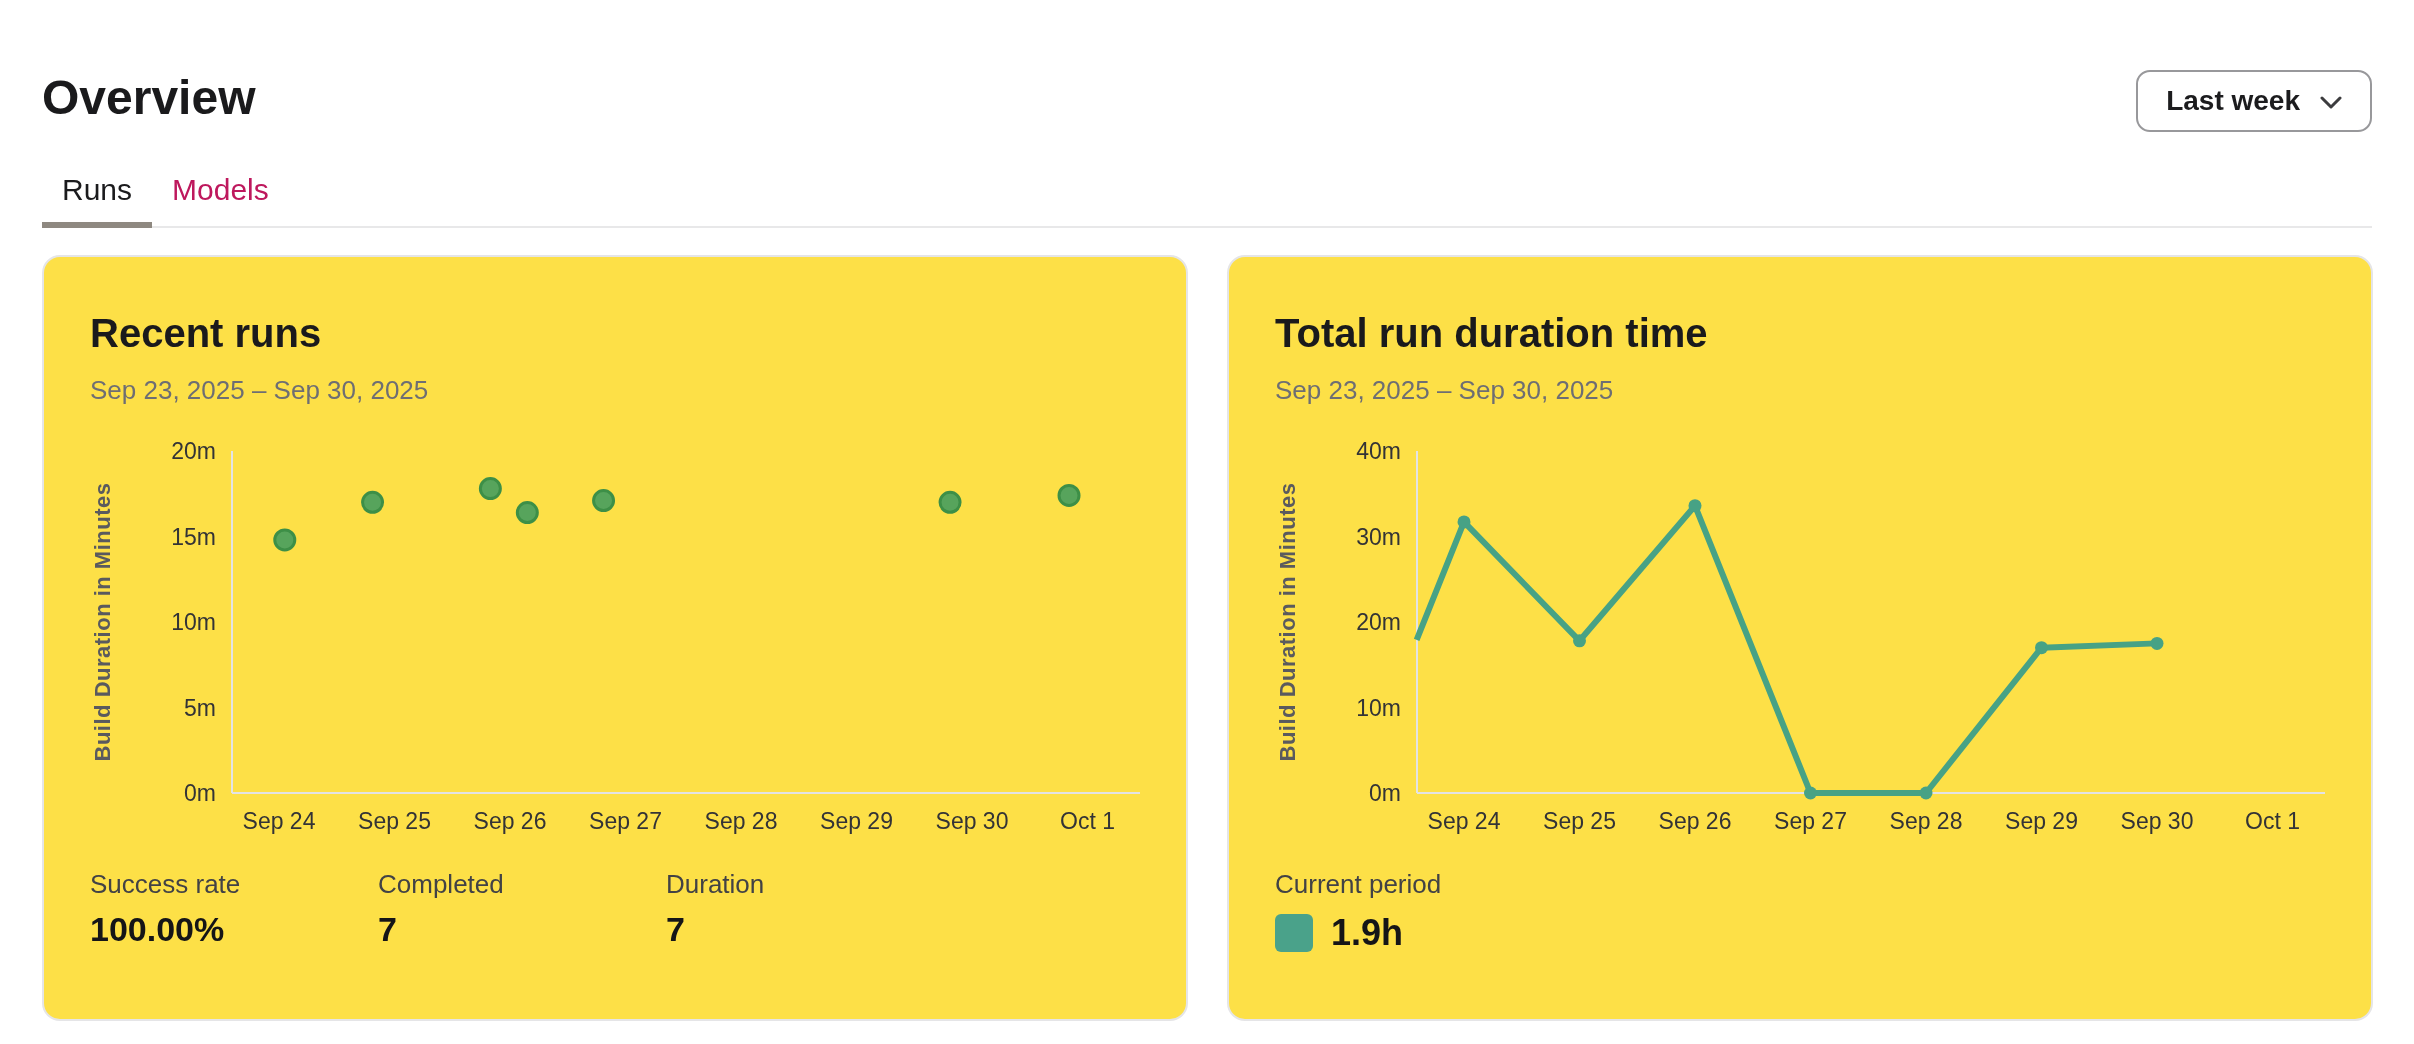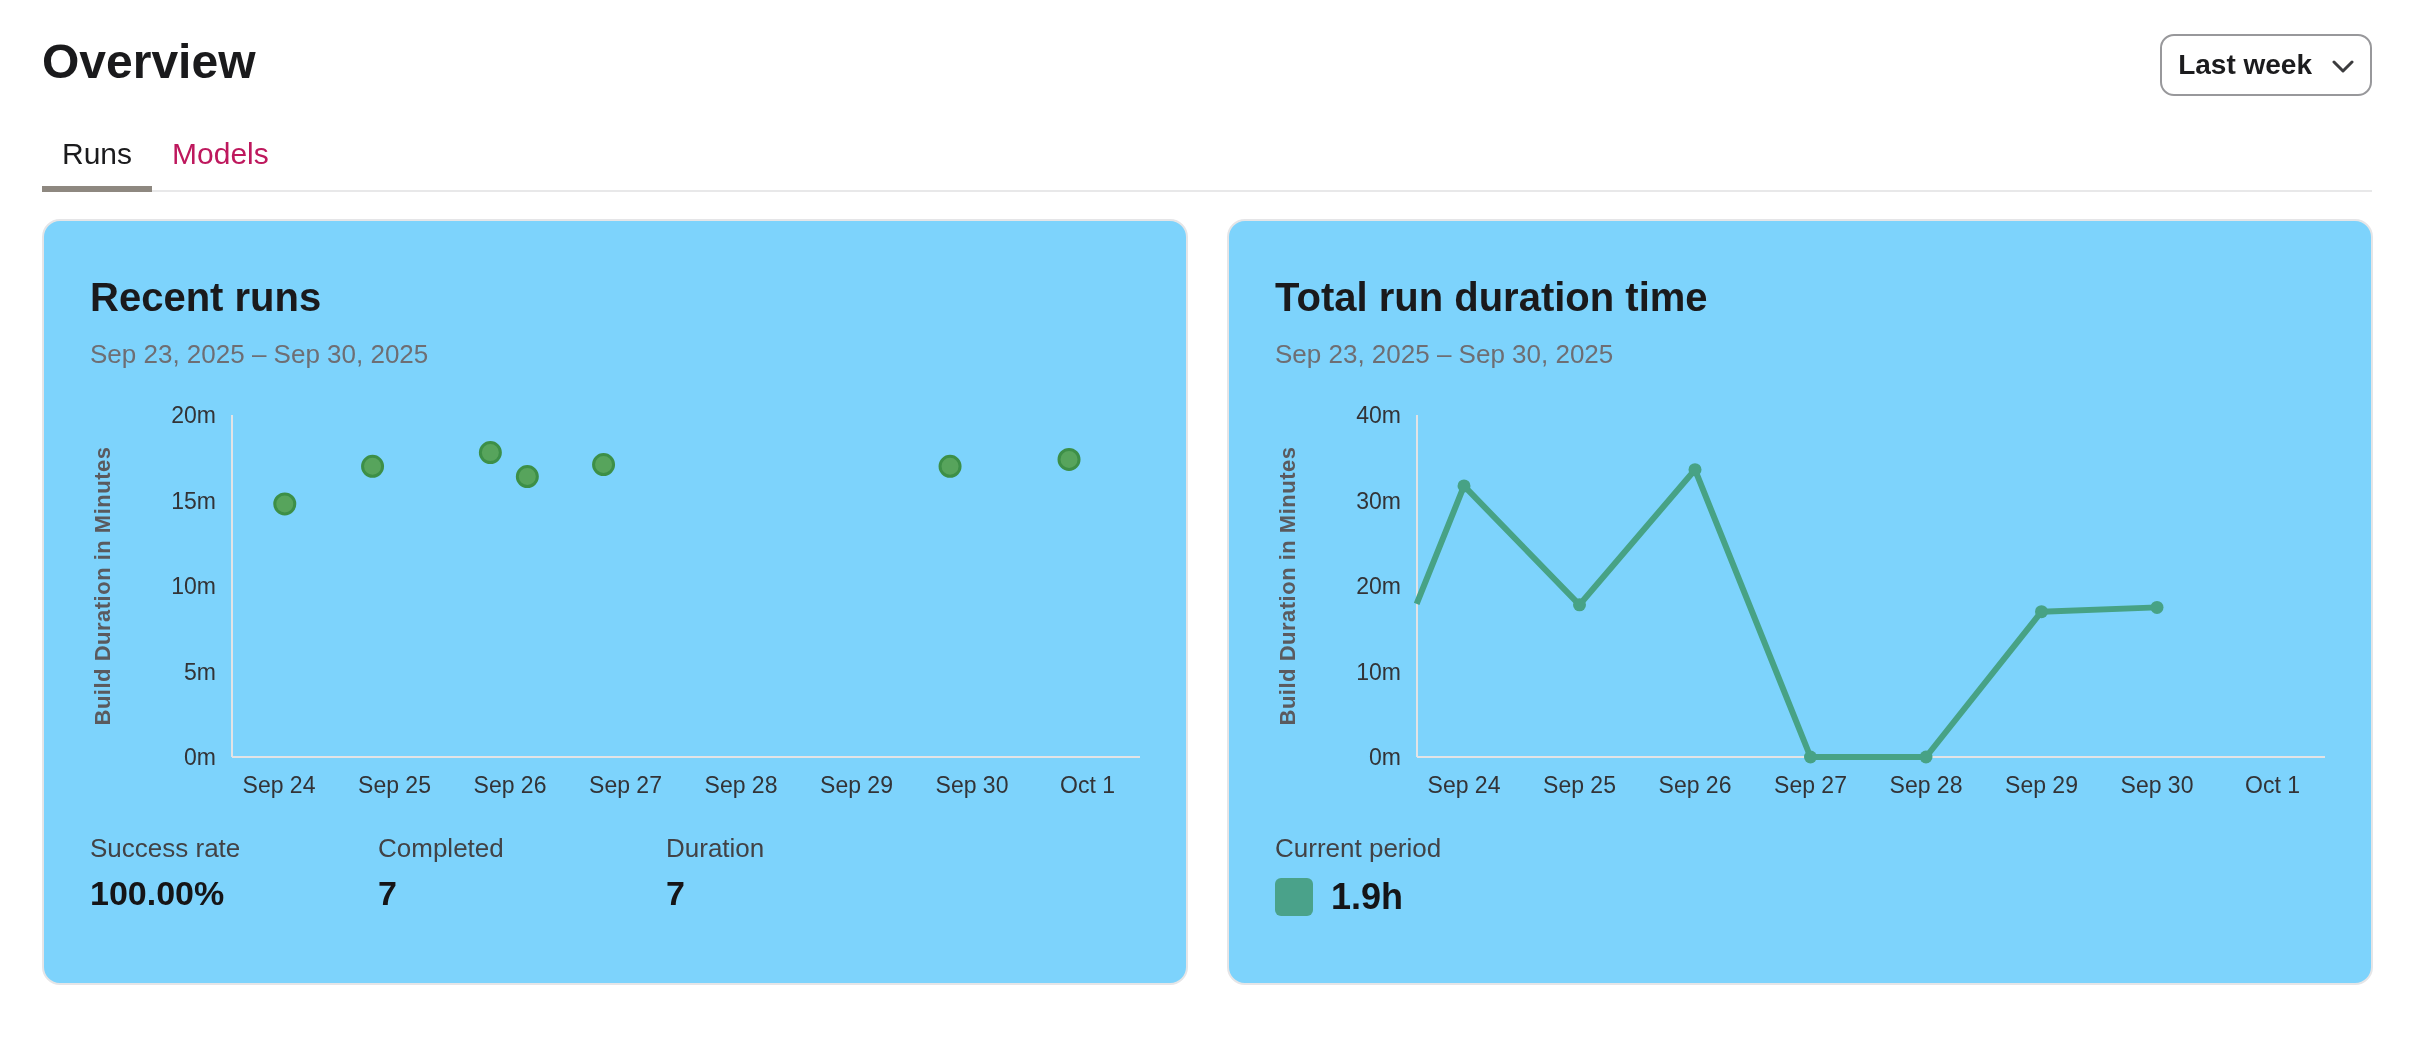--- a/index.html
+++ b/index.html
@@ -5,43 +5,43 @@
   * { box-sizing: border-box; }
   html,body { margin:0; padding:0; background:#ffffff; }
   body {
     font-family:"Liberation Sans", sans-serif;
     color:#1c1c1e;
     width:2414px; height:1044px;
   }
   .page { position:relative; width:2414px; height:1044px; padding:32px 42px 0 42px; }
 
   
-  .header { display:flex; justify-content:space-between; align-items:flex-start; }
+  .header { display:flex; justify-content:space-between; align-items:flex-start;margin-top:36px; }
   .page-title { margin:0; font-size:48px; line-height:60px; font-weight:600; color:#1a1a1c; }
   .period-btn {
     display:flex; align-items:center; gap:20px;
-    height:62px; padding:0 16px; margin-top:2px;
+    height:62px; padding:0 28px; margin-top:2px;
     background:#fff; border:2px solid #98989b; border-radius:14px;
     font-family:inherit; font-size:28px; font-weight:600; color:#1c1c1e;
     cursor:pointer;
   }
   .chevron { display:block; margin-top:3px; }
 
   
   .tabs { display:flex; margin-top:26px; border-bottom:2px solid #e8e8e9; }
   .tab { position:relative; font-size:30px; line-height:36px; padding:14px 20px 18px 20px; color:#be185d; cursor:pointer; }
   .tab.active { color:#1b1b1d; font-weight:500; }
   .tab.active::after {
     content:""; position:absolute; left:0; right:0; bottom:-2px; height:6px; background:#8e8880;
   }
 
   
   .cards { display:flex; gap:39px; margin-top:27px; }
   .card {
-    width:1146px; height:766px; background:#7dd3fc;
+    width:1146px; height:766px; background:#fde047;
     border:2px solid #e5e5e7; border-radius:18px;
     padding:50px 46px;
   }
   .card-title { margin:0; font-size:40px; line-height:52px; font-weight:600; color:#1a1a1c; }
   .card-subtitle { margin-top:14px; font-size:26px; line-height:34px; color:#6e6e73; }
   svg.chart { display:block; margin-top:26px; }
   svg.chart text { font-family:"Liberation Sans", sans-serif; }
 
   
   .stats { display:flex; margin-top:24px; }

